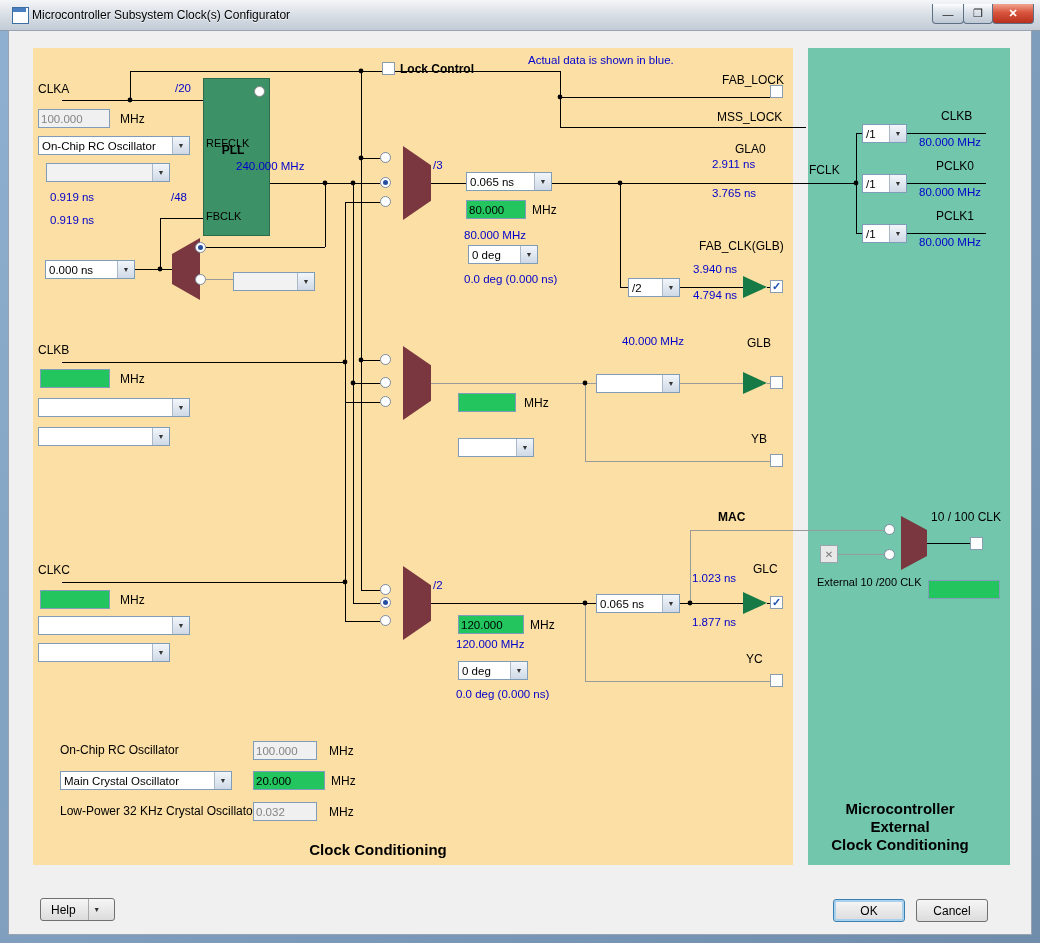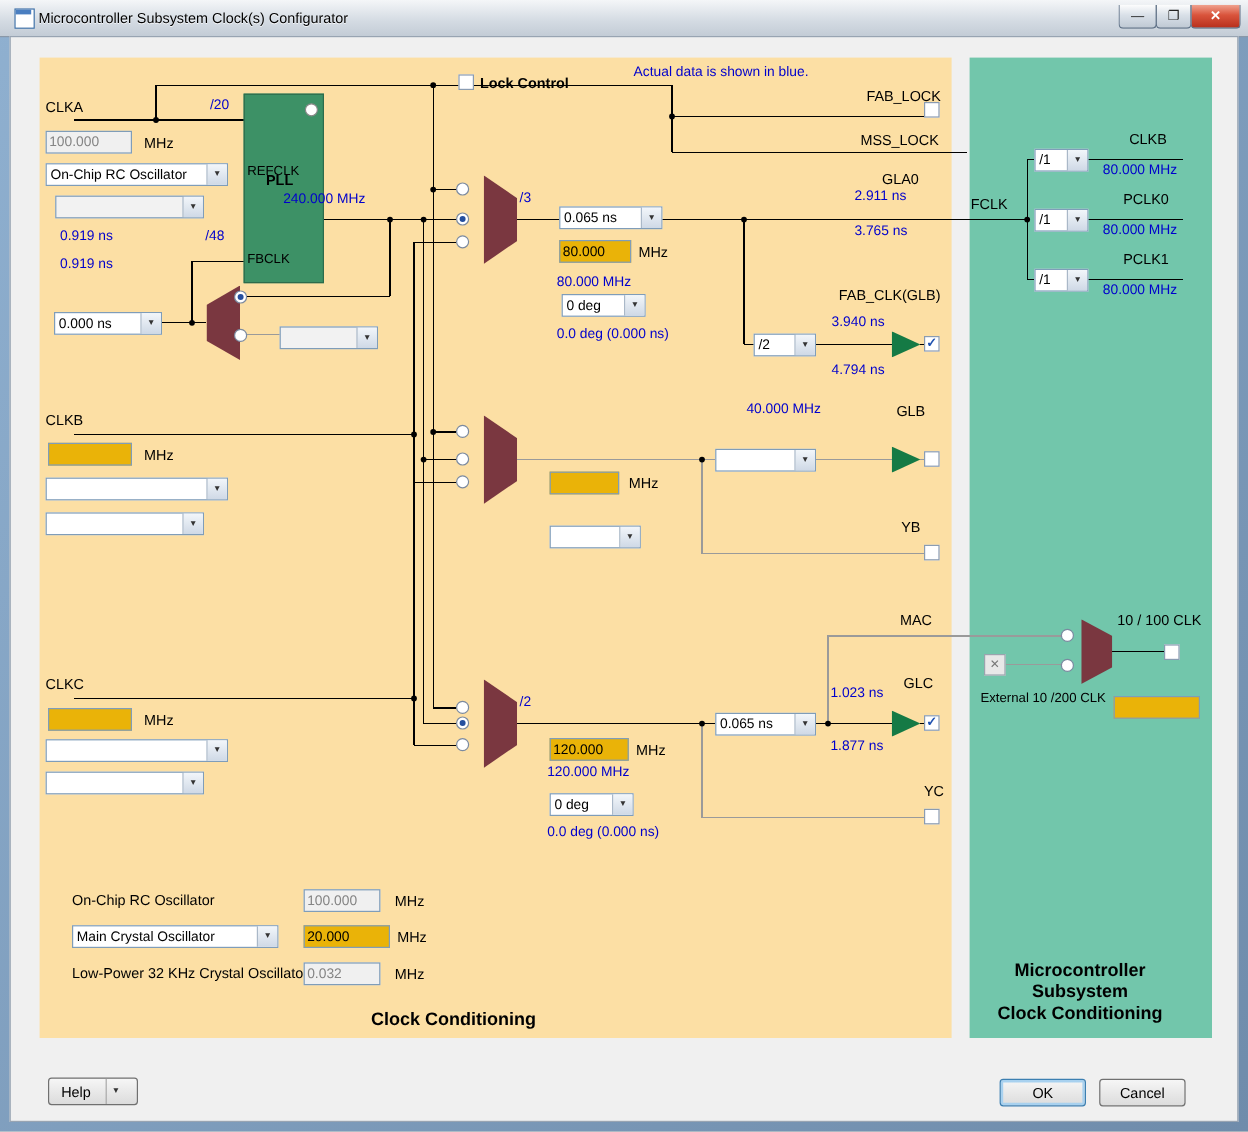--- a/index.html
+++ b/index.html
@@ -20,21 +20,21 @@
   
   .panel-tan{left:33px;top:48px;width:760px;height:817px;background:#fcdfa4;}
   .panel-teal{left:808px;top:48px;width:202px;height:817px;background:#72c6ab;}
   
   .lbl{font-size:12px;color:#000;white-space:nowrap;}
   .sm{font-size:11px;}
   .blue{font-size:11.5px;color:#0000cc;white-space:nowrap;}
   .bold{font-weight:bold;}
   .ctr{text-align:center;}
   
-  .field{height:15px;border:1px solid #7f9db9;background:#eab308;font-size:11.5px;padding:1px 2px;
+  .field{height:15px;border:1px solid #7f9db9;background:#22c55e;font-size:11.5px;padding:1px 2px;
     font-family:"Liberation Sans",sans-serif;color:#000;}
   .field.dis{background:#f0f0f0;color:#848484;}
   .combo{height:19px;border:1px solid #7f9db9;background:#fff;display:flex;align-items:center;box-sizing:border-box;}
   .combo.dis{background:#f2f2f2;}
   .combo .tx{flex:1;font-size:11.5px;padding-left:3px;white-space:nowrap;overflow:hidden;color:#000;}
   .combo .btn{width:16px;align-self:stretch;background:linear-gradient(#f2f6fa,#cfd9e6);
     border-left:1px solid #aab8c8;display:flex;align-items:center;justify-content:center;font-size:7px;color:#333;}
   .chk{width:11px;height:11px;border:1px solid #8a9cb2;background:#fff;display:flex;align-items:center;justify-content:center;}
   .chk.on::after{content:"✓";color:#2153b0;font-size:11px;font-weight:bold;line-height:11px;}
   .radio{width:9px;height:9px;border:1px solid #7b8aa0;border-radius:50%;background:#fff;
@@ -178,21 +178,21 @@
 <div class="abs blue" style="left:712px;top:158px;">2.911 ns</div>
 <div class="abs blue" style="left:712px;top:187px;">3.765 ns</div>
 <div class="abs lbl" style="left:809px;top:163px;">FCLK</div>
 
 <div class="abs lbl" style="left:699px;top:239px;">FAB_CLK(GLB)</div>
 <div class="abs blue" style="left:693px;top:263px;">3.940 ns</div>
 <div class="abs combo" style="left:628px;top:278px;width:52px;">
   <span class="tx">/2</span>
   <span class="btn">▼</span>
   </div>
-<div class="abs blue" style="left:693px;top:303px;">4.794 ns</div>
+<div class="abs blue" style="left:693px;top:289px;">4.794 ns</div>
 <div class="abs blue" style="left:622px;top:303px;margin-top:32px;">40.000 MHz</div>
 <div class="abs tri" style="left:743px;top:276px;width:24px;height:22px;"></div>
 <div class="abs chk on" style="left:770px;top:280px;"></div>
 
 <div class="abs lbl" style="left:38px;top:343px;">CLKB</div>
 <input class="abs field" style="left: 40px; top: 369px; width: 64px;">
 <div class="abs lbl" style="left:120px;top:372px;">MHz</div>
 <div class="abs combo" style="left:38px;top:398px;width:152px;">
   <span class="tx"></span>
   <span class="btn">▼</span>
@@ -247,23 +247,23 @@
 <div class="abs blue" style="left:456px;top:688px;">0.0 deg (0.000 ns)</div>
 <div class="abs combo" style="left:596px;top:594px;width:84px;">
   <span class="tx">0.065 ns</span>
   <span class="btn">▼</span>
   </div>
 <div class="abs blue" style="left:692px;top:572px;">1.023 ns</div>
 <div class="abs lbl" style="left:753px;top:562px;">GLC</div>
 <div class="abs tri" style="left:743px;top:592px;width:24px;height:22px;"></div>
 <div class="abs chk on" style="left:770px;top:596px;"></div>
 <div class="abs blue" style="left:692px;top:616px;">1.877 ns</div>
-<div class="abs lbl" style="left:770px;top:652px;">YC</div>
+<div class="abs lbl" style="left:746px;top:652px;">YC</div>
 <div class="abs chk" style="left:770px;top:674px;"></div>
-<div class="abs lbl" style="left:750px;top:510px;">MAC</div>
+<div class="abs lbl" style="left:718px;top:510px;font-weight:bold;">MAC</div>
 
 <div class="abs lbl" style="left:60px;top:743px;">On-Chip RC Oscillator</div>
 <input class="abs field dis" style="left: 253px; top: 741px; width: 58px;" disabled="" value="100.000">
 <div class="abs lbl" style="left:329px;top:744px;">MHz</div>
 <div class="abs combo" style="left:60px;top:771px;width:172px;">
   <span class="tx">Main Crystal Oscillator</span>
   <span class="btn">▼</span>
   </div>
 <input class="abs field" style="left: 253px; top: 771px; width: 66px;" value="20.000">
 <div class="abs lbl" style="left:331px;top:774px;">MHz</div>
@@ -295,21 +295,21 @@
 <div class="abs mux" style="left:901px;top:516px;width:26px;height:54px;"></div>
 <div class="abs radio" style="left:884px;top:524px;"></div>
 <div class="abs radio" style="left:884px;top:549px;"></div>
 <div class="abs chk" style="left:970px;top:537px;"></div>
 <div class="abs xbox" style="left:820px;top:545px;">✕</div>
 <div class="abs lbl sm" style="left:817px;top:576px;">External 10 /200 CLK</div>
 <input class="abs field" style="left: 928px; top: 580px; width: 66px;">
 
 <div class="abs bold ctr" style="left:808px;top:800px;width:184px;font-size:15px;line-height:18px;color:#000;">
   <div>Microcontroller</div>
-  <div>Subsystem</div>
+  <div>External</div>
   <div>Clock Conditioning</div>
 </div>
 
 <div class="abs pbtn helpbtn" style="left:40px;top:898px;width:75px;">
   <span>Help</span>
   <span class="sep"></span>
   <span class="arr">▼</span>
 </div>
 <div class="abs pbtn def" style="left:833px;top:899px;width:72px;">
   <span>OK</span>

